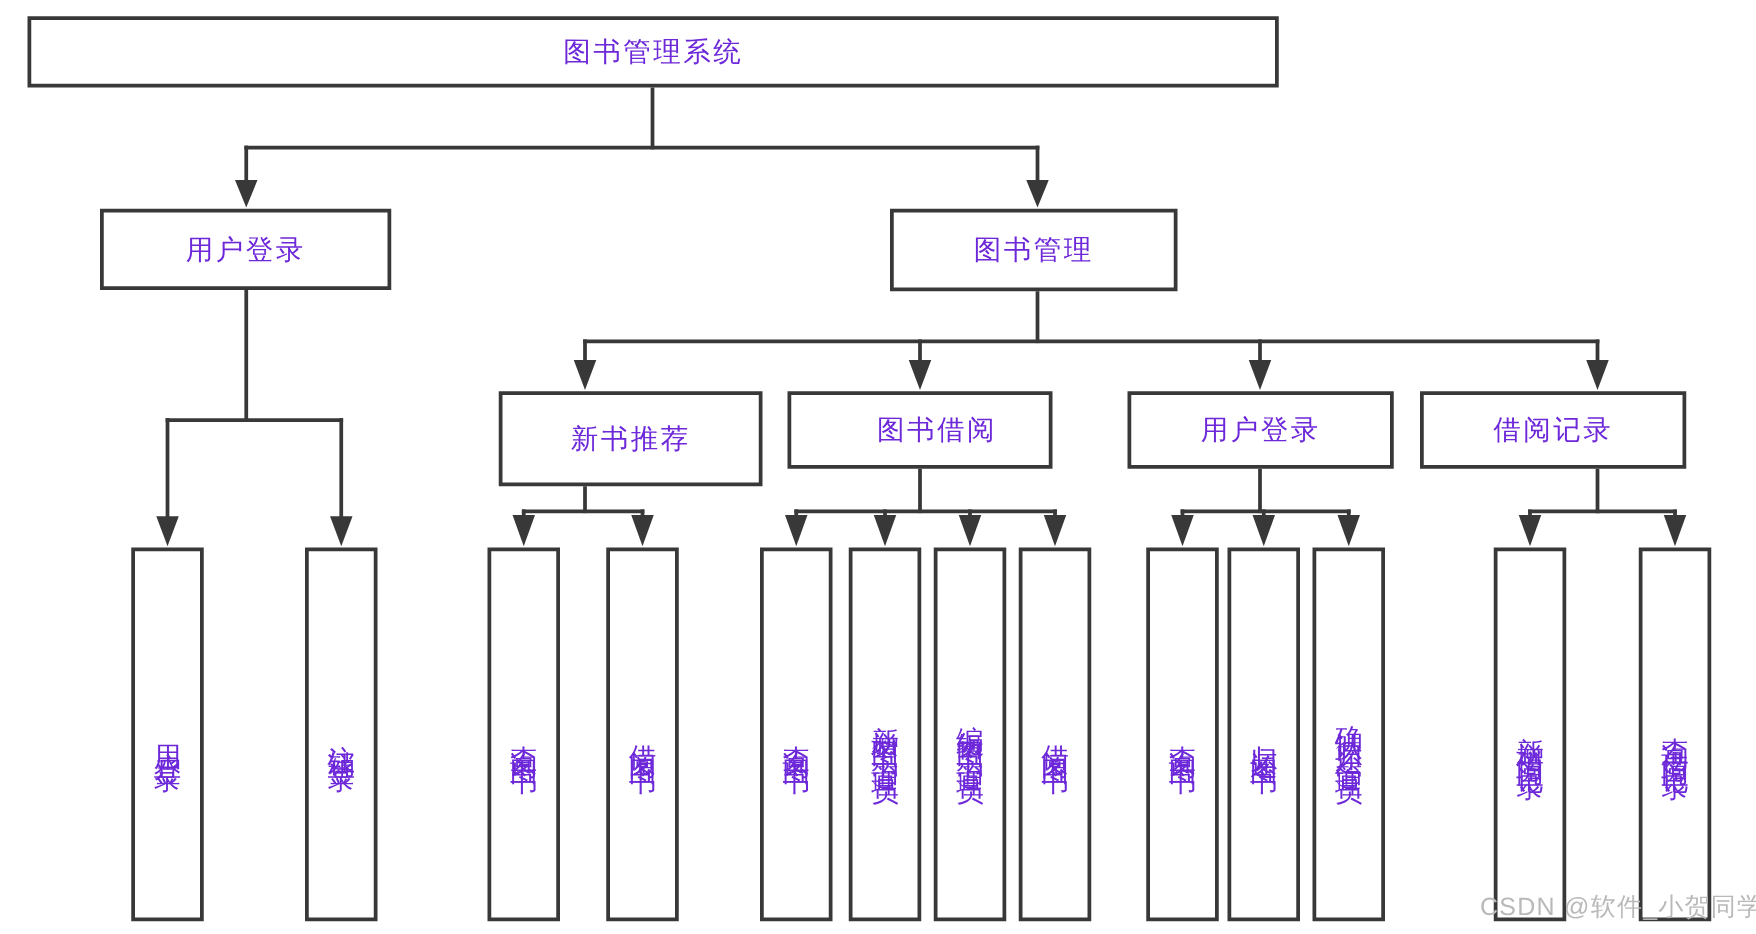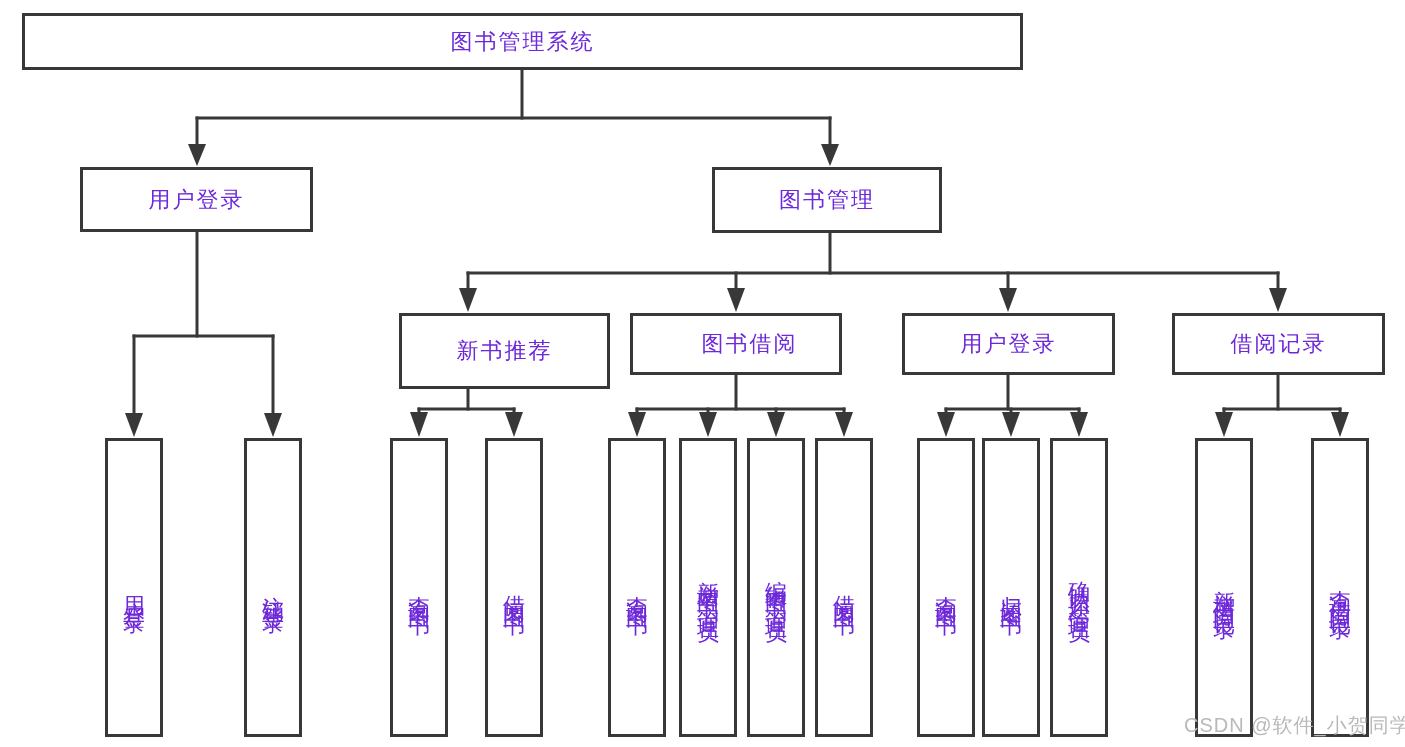--- a/index.html
+++ b/index.html
@@ -119,21 +119,21 @@
   </svg>
 
   <div class="box" style="left:22px; top:13px; width:1001px; height:57px;">图书管理系统</div>
 
   <div class="box" style="left:80px; top:167px; width:233px; height:65px;">用户登录</div>
   <div class="box" style="left:712px; top:167px; width:230px; height:66px;text-align:right;">图书管理</div>
 
   <div class="box" style="left:363px; top:313px; width:211px; height:76px;margin-left:36px;">新书推荐</div>
   <div class="box" style="left:630px; top:313px; width:212px; height:62px;padding-left:27px;">图书借阅</div>
   <div class="box" style="left:902px; top:313px; width:213px; height:62px;">用户登录</div>
-  <div class="box" style="left:1172px; top:313px; width:213px; height:62px;">借阅记录</div>
+  <div class="box" style="left:1136px; top:313px; width:213px; height:62px;">借阅记录</div>
 
   <div class="box vbox" style="left:105px; top:438px; width:58px; height:299px;">用户登录</div>
   <div class="box vbox" style="left:244px; top:438px; width:58px; height:299px;">注销登录</div>
 
   <div class="box vbox" style="left:390px; top:438px; width:58px; height:299px;">查询图书</div>
   <div class="box vbox" style="left:485px; top:438px; width:58px; height:299px;">借阅图书</div>
 
   <div class="box vbox" style="left:608px; top:438px; width:58px; height:299px;">查询图书</div>
   <div class="box vbox" style="left:679px; top:438px; width:58px; height:299px;">新增图书（管理员）</div>
   <div class="box vbox" style="left:747px; top:438px; width:58px; height:299px;">编辑图书（管理员）</div>

